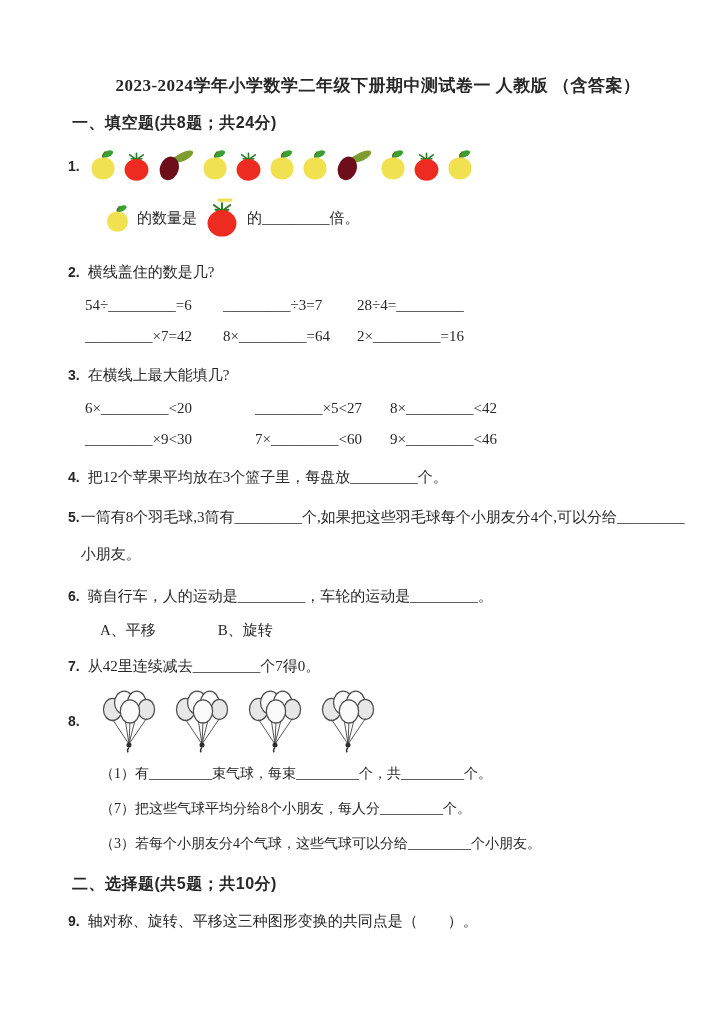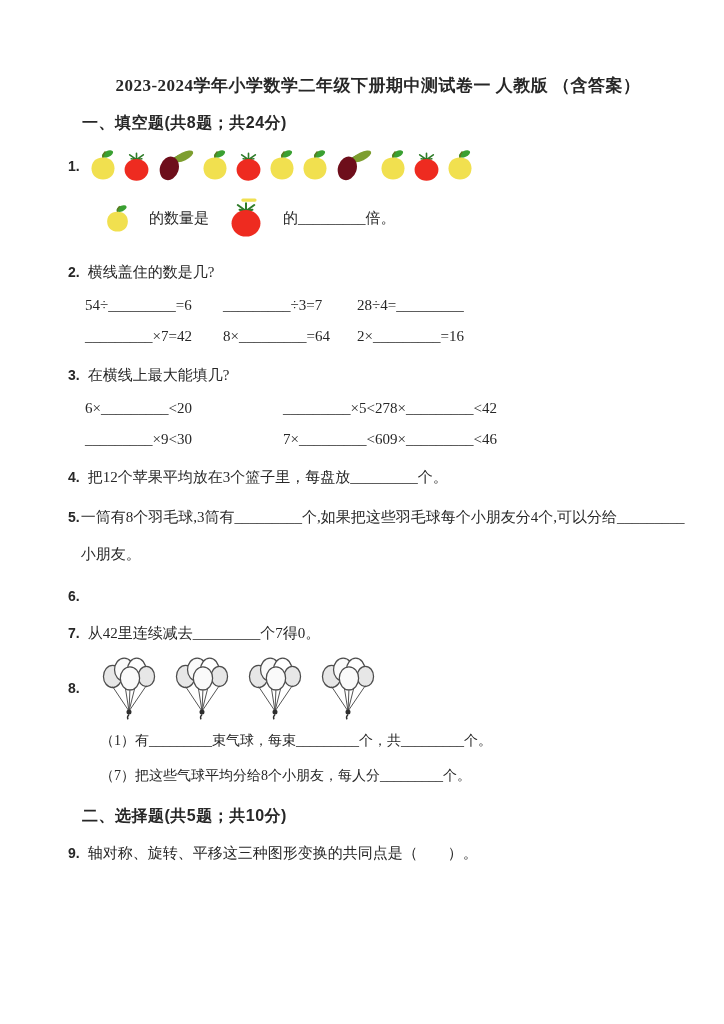--- a/index.html
+++ b/index.html
@@ -8,38 +8,38 @@
     font-family:"Liberation Serif","DejaVu Serif",serif;
     color:#272727;
   }
   .page{width:724px;height:1008px;box-sizing:border-box;padding:74px 36px 0 68px;position:relative;}
   .title{
     font-size:17px;font-weight:bold;text-align:center;margin:0;letter-spacing:0.5px;
     font-family:"Liberation Serif","DejaVu Serif",serif;
   }
   .info{font-size:15px;margin:24px 0 0 0;}
   .sec-heading{
-    font-size:16px;font-weight:bold;margin:16px 0 0 14px;
+    font-size:16px;font-weight:bold;margin:16px 0 0 4px;
     font-family:"Liberation Sans","DejaVu Sans",sans-serif;letter-spacing:0.5px;
   }
   .qline{font-size:15px;margin-top:18px;display:flex;align-items:flex-start;}
   .qnum{
     font-family:"Liberation Sans","DejaVu Sans",sans-serif;
     font-weight:bold;font-size:14px;margin-right:8px;line-height:21px;flex:0 0 auto;
   }
   .qnum.tight{margin-right:1px;}
   .qtext{line-height:21px;}
   .fruit-row{display:inline-flex;align-items:flex-end;gap:3px;margin-top:-8px;}
-  .q1-line2{margin:16px 0 0 30px;display:flex;align-items:center;font-size:15px;gap:12px;}
+  .q1-line2{margin:16px 0 0 30px;display:flex;align-items:center;font-size:15px;}
   .q1-line2 .icon-slot{display:inline-flex;align-items:center;margin:0 6px;}
   .eq-row{display:flex;font-size:15px;margin-top:14px;padding-left:17px;}
   .eq-row .c1{width:138px;flex:0 0 auto;}
   .eq-row .c2{width:134px;flex:0 0 auto;}
   .eq-row.w .c1{width:170px;}
-  .eq-row.w .c2{width:135px;text-align:right;}
+  .eq-row.w .c2{width:135px;}
   .q5-text{line-height:37px;}
   .options{margin:14px 0 0 32px;font-size:15px;display:flex;}
   .options .opt-b{margin-left:62px;}
   .balloon-q{margin-top:12px;display:flex;align-items:center;}
   .balloon-row{display:inline-flex;align-items:flex-end;gap:19px;margin-left:14px;}
   .sub-q{font-size:14px;margin:14px 0 0 32px;line-height:21px;}
   .sub-q.first{margin-top:10px;}
   .mt-sec2{margin-top:20px;}
 </style>
 </head>
@@ -166,20 +166,25 @@
     <span class="qtext">把12个苹果平均放在3个篮子里，每盘放_________个。</span>
   </div>
 
   <div class="qline" style="margin-top:11px;">
     <span class="qnum tight" style="line-height:37px;">5.</span>
     <span class="qtext q5-text">一筒有8个羽毛球,3筒有_________个,如果把这些羽毛球每个小朋友分4个,可以分给_________小朋友。</span>
   </div>
 
   <div class="qline" style="margin-top:13px;">
     <span class="qnum">6.</span>
+    <span class="qtext">骑自行车，人的运动是_________，车轮的运动是_________。</span>
+  </div>
+  <div class="options">
+    <span class="opt-a">A、平移</span>
+    <span class="opt-b">B、旋转</span>
   </div>
 
   <div class="qline" style="margin-top:16px;">
     <span class="qnum">7.</span>
     <span class="qtext">从42里连续减去_________个7得0。</span>
   </div>
 
   <div class="balloon-q">
     <span class="qnum">8.</span>
     <span class="balloon-row">
@@ -236,20 +241,21 @@
           <line x1="46" y1="30.5" x2="28" y2="57" stroke="#4d4d4d" stroke-width="1"></line>
           <line x1="29" y1="34" x2="28" y2="57" stroke="#4d4d4d" stroke-width="1"></line>
           <ellipse cx="29" cy="23" rx="10" ry="12" fill="#fafafa" stroke="#4d4d4d" stroke-width="1.3"></ellipse>
     <circle cx="28" cy="58" r="2.6" fill="#2e2e2e"></circle>
     <path d="M28 60.5 q-2.5 2.5 -1 5" stroke="#2e2e2e" stroke-width="1.4" fill="none"></path>
   </svg>
       </span>
   </div>
   <div class="sub-q first">（1）有_________束气球，每束_________个，共_________个。</div>
   <div class="sub-q">（7）把这些气球平均分给8个小朋友，每人分_________个。</div>
+  <div class="sub-q">（3）若每个小朋友分4个气球，这些气球可以分给_________个小朋友。</div>
 
   <h2 class="sec-heading mt-sec2">二、选择题(共5题；共10分)</h2>
 
   <div class="qline" style="margin-top:16px;">
     <span class="qnum">9.</span>
     <span class="qtext">轴对称、旋转、平移这三种图形变换的共同点是（　　）。</span>
   </div>
 
 </div>
 

